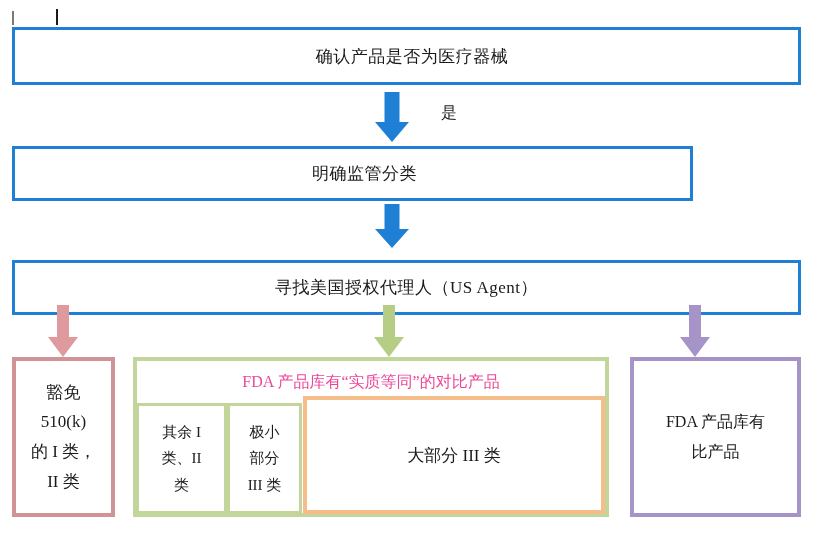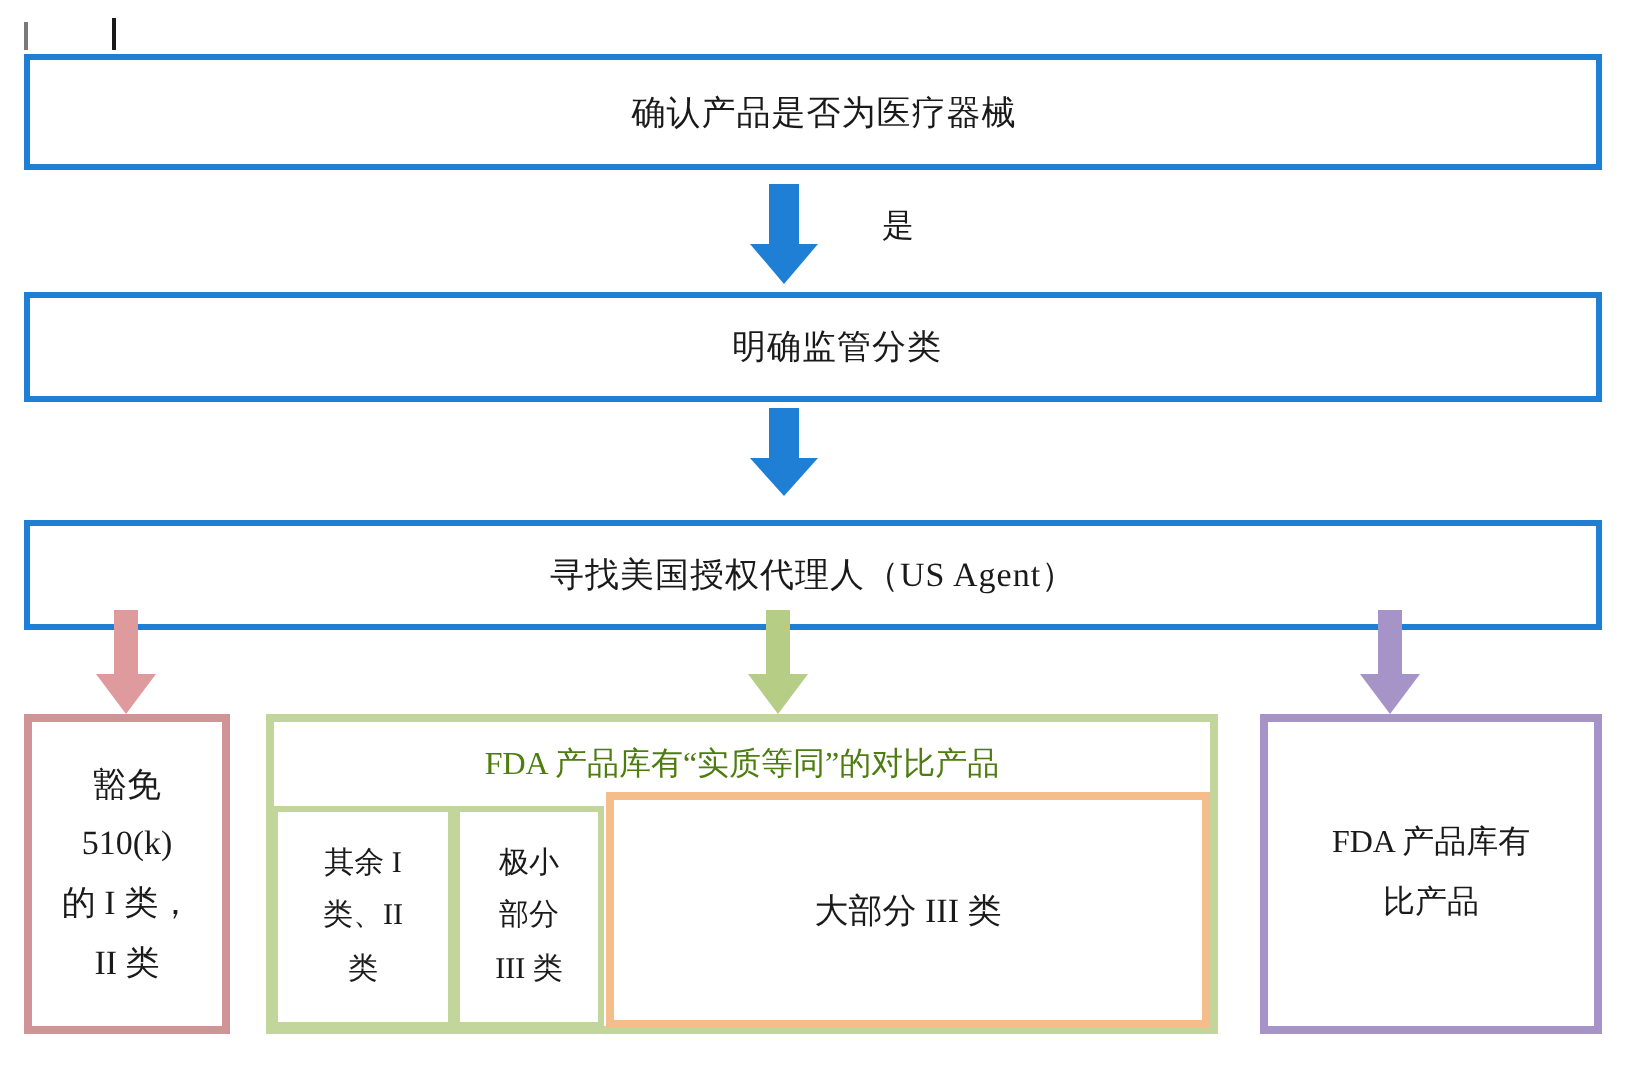--- a/index.html
+++ b/index.html
@@ -88,21 +88,21 @@
   .green-header {
     position: absolute;
     box-sizing: border-box;
     left: 0;
     top: 0;
     right: 0;
     display: flex;
     align-items: center;
     justify-content: center;
     font-size: 16px;
-    color: #4d7c0f;
+    color: #ec4899;
   }
   .sub-cell {
     position: absolute;
     box-sizing: border-box;
     border: 3px solid #c2d69b;
     background: #ffffff;
     display: flex;
     align-items: center;
     justify-content: center;
     text-align: center;
@@ -142,21 +142,21 @@
   <div class="box box-blue" style="left:12px; top:27px; width:789px; height:58px;padding-left:11px;">
     <span>确认产品是否为医疗器械</span>
   </div>
 
   <div class="arrow" style="left:372px; top:92px; width:40px; height:50px;">
     <div class="shaft" style="width:15px; height:32px; background:#1f7fd4;"></div>
     <div class="head" style="border-left-width:17px; border-right-width:17px; border-top-width:20px; border-top-color:#1f7fd4;"></div>
   </div>
   <div class="arrow-label" style="left:441px; top:103px;">是</div>
 
-  <div class="box box-blue" style="left:12px; top:146px; width:789px; height:55px;padding-left:24px;">
+  <div class="box box-blue" style="left:12px; top:146px; width:681px; height:55px;padding-left:24px;">
     <span>明确监管分类</span>
   </div>
 
   <div class="arrow" style="left:372px; top:204px; width:40px; height:44px;">
     <div class="shaft" style="width:15px; height:27px; background:#1f7fd4;"></div>
     <div class="head" style="border-left-width:17px; border-right-width:17px; border-top-width:19px; border-top-color:#1f7fd4;"></div>
   </div>
 
   <div class="box box-blue" style="left:12px; top:248px; width:789px; height:55px;margin-top:12px;">
     <span>寻找美国授权代理人（US Agent）</span>

